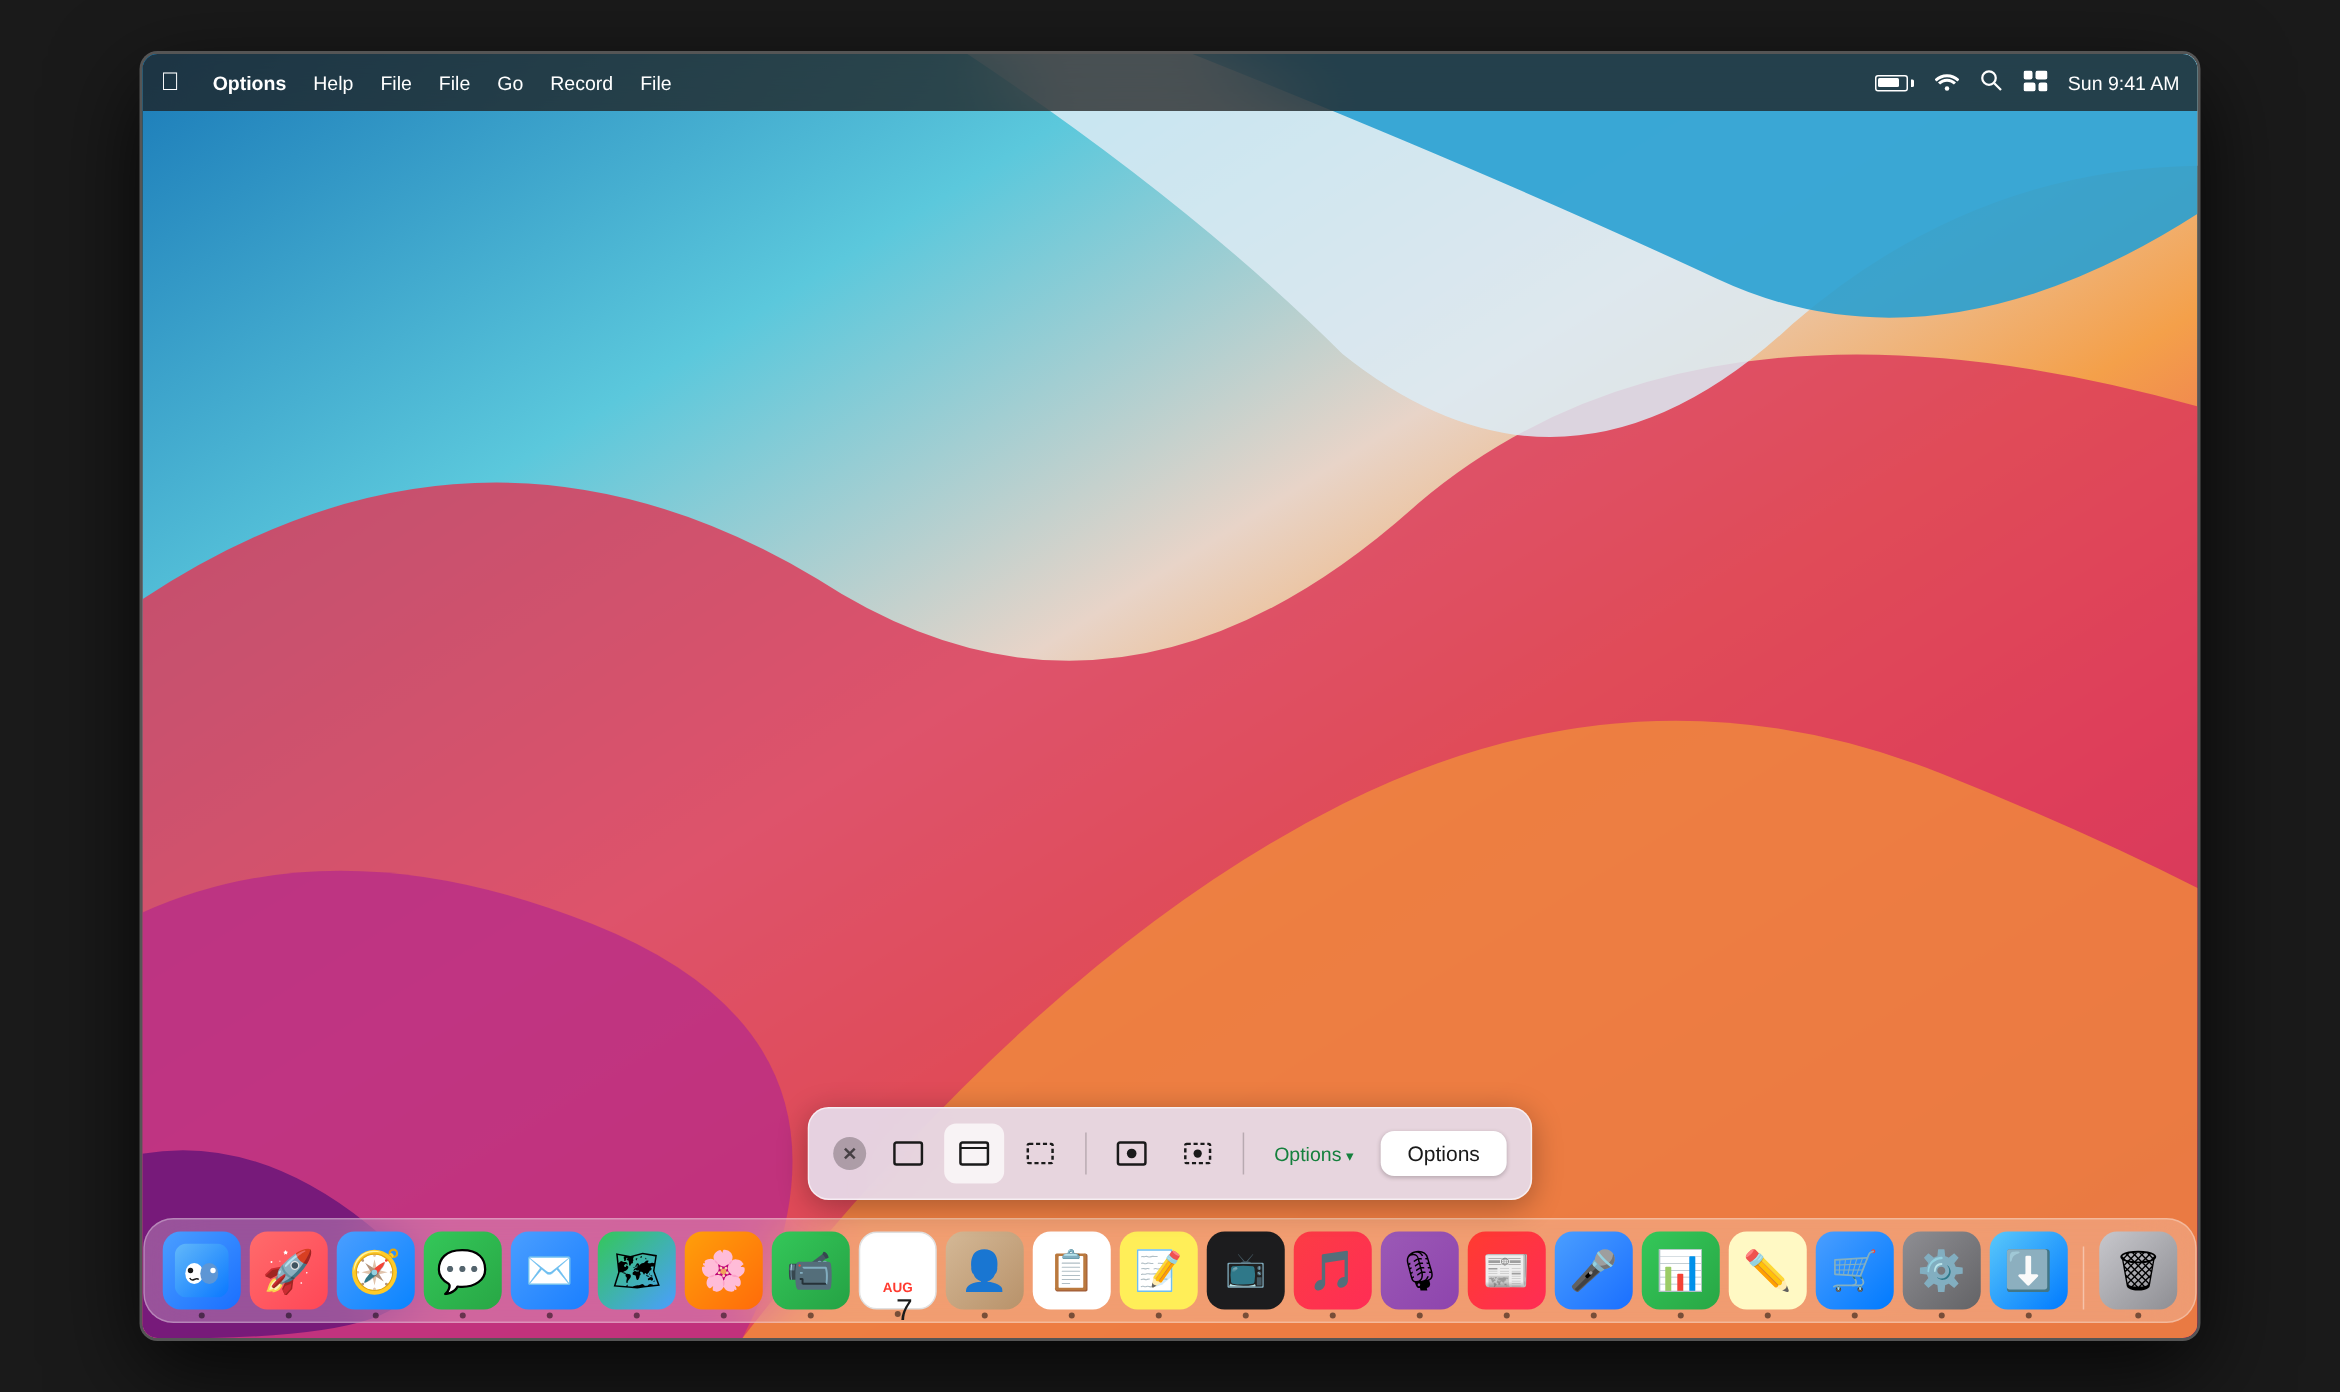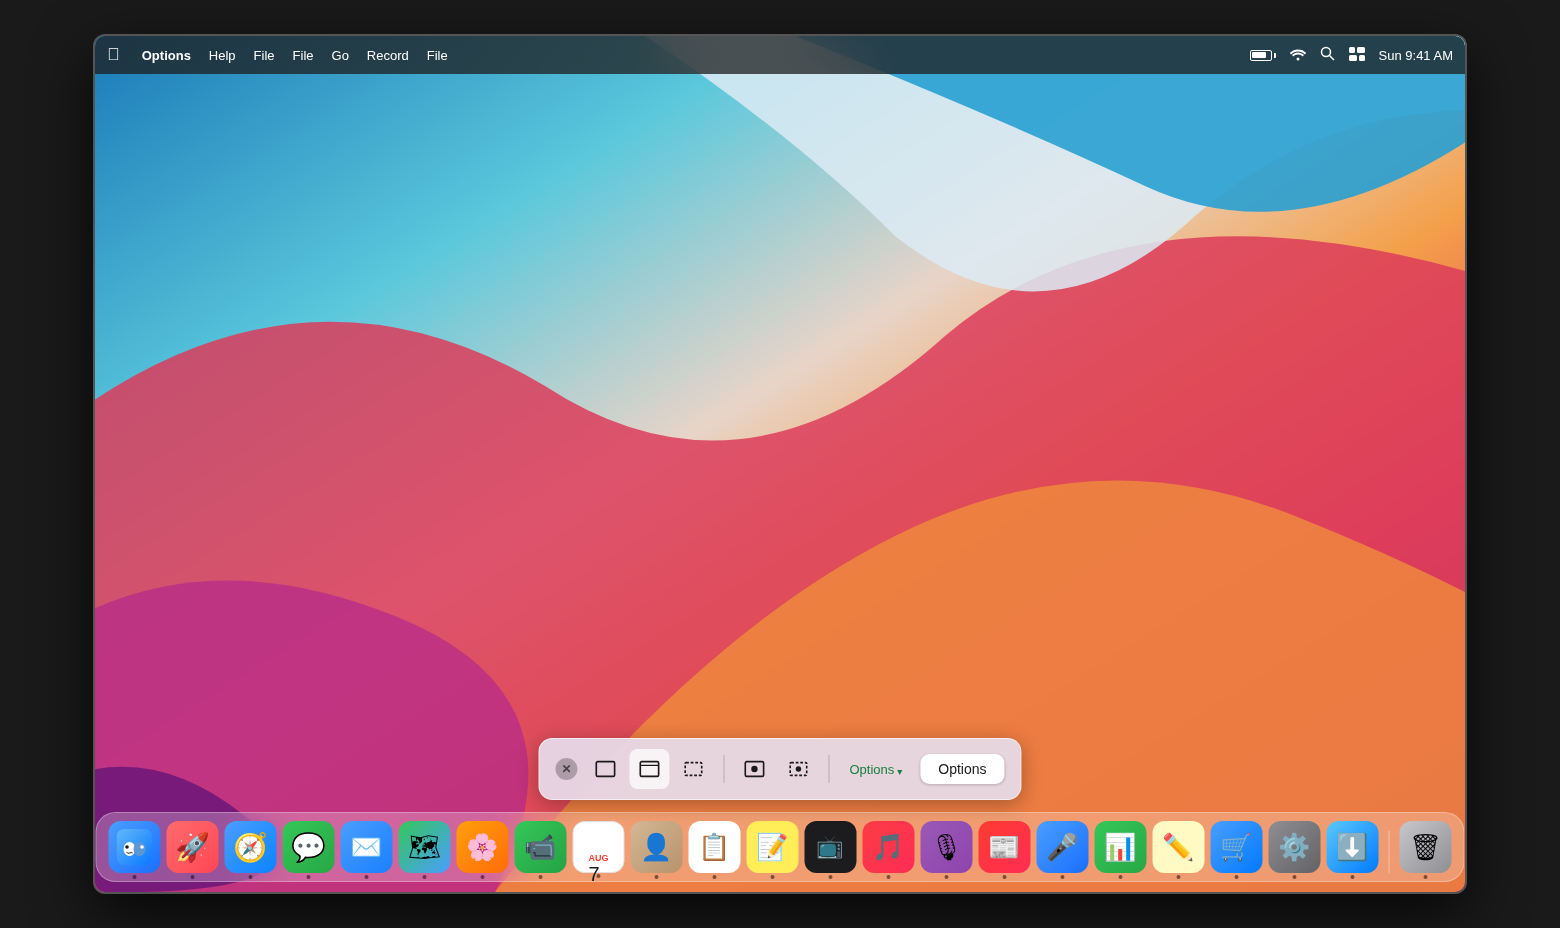--- a/index.html
+++ b/index.html
@@ -473,21 +473,21 @@
 
       <div class="dock-icon photos-icon" title="Photos">
         <span style="font-size:26px;">🌸</span>
       </div>
 
       <div class="dock-icon facetime-icon" title="FaceTime">
         <span style="font-size:26px;">📹</span>
       </div>
 
       <div class="dock-icon calendar-icon" title="Calendar" style="background:white; border:1px solid #e0e0e0;">
-        <span style="font-size:22px; display:flex; flex-direction:column; align-items:flex-start; line-height:1; font-family:-apple-system,sans-serif;margin-top:44px;">
+        <span style="font-size:22px; display:flex; flex-direction:column; align-items:flex-end; line-height:1; font-family:-apple-system,sans-serif;margin-top:44px;">
           <span style="font-size:9px; color:#ff3b30; font-weight:700; text-transform:uppercase;">AUG</span>
           <span style="font-size:20px; color:#1a1a1a; font-weight:300; line-height:1.1;">7</span>
         </span>
       </div>
 
       <div class="dock-icon contacts-icon" title="Contacts" style="background:linear-gradient(135deg,#d4b896,#b8926a);">
         <span style="font-size:26px;">👤</span>
       </div>
 
       <div class="dock-icon reminders-icon" title="Reminders" style="background:white;">

